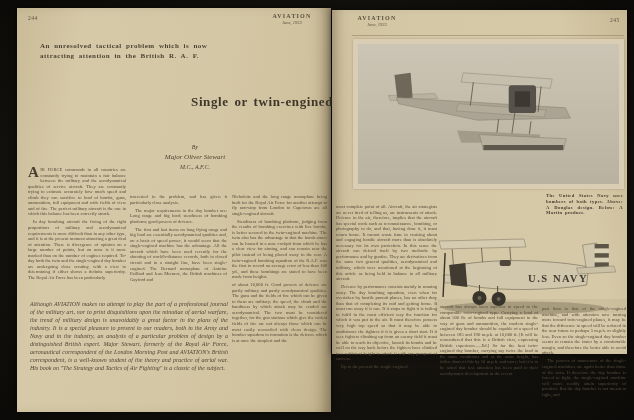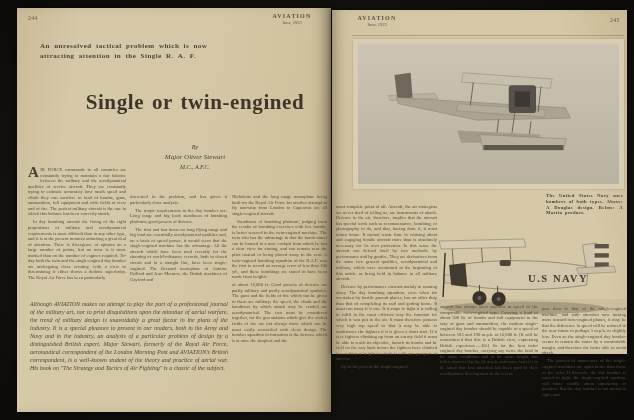--- a/index.html
+++ b/index.html
@@ -18,22 +18,22 @@
     left:332px;top:10px;width:295px;height:344px;
     background:linear-gradient(260deg,#c8ba95 0%,#d6c9a8 20%,#d5c8a6 60%,#cec09c 100%);
     box-shadow:inset 12px 0 14px -10px rgba(56,42,22,.45), 0 0 6px rgba(0,0,0,.6);
   }
   .pageno{position:absolute;font-size:5.5px;color:#57503f;letter-spacing:.5px;}
   .masthead{position:absolute;text-align:center;color:#57503f;}
   .masthead .mh{font-size:6px;letter-spacing:1.2px;font-weight:bold;}
   .masthead .dt{font-size:4.5px;font-style:italic;margin-top:.5px;}
   .kicker{position:absolute;left:23px;top:34px;width:185px;
     font-size:7px;font-weight:bold;line-height:9.5px;letter-spacing:.5px;word-spacing:2px;color:#4c4434;}
-  .title{position:absolute;left:40px;top:82px;width:276px;text-align:center;
-    font-size:21px;font-weight:bold;color:#3d362a;line-height:24px;letter-spacing:.6px;word-spacing:2px;}
+  .title{position:absolute;left:40px;top:82px;width:276px;text-align:right;
+    font-size:13px;font-weight:bold;color:#3d362a;line-height:24px;letter-spacing:.6px;word-spacing:2px;}
   .byline{position:absolute;left:40px;top:136px;width:276px;text-align:center;
     font-style:italic;color:#4c4434;}
   .byline .by{font-size:6px;margin:0 0 3px 0;}
   .byline .author{font-size:7px;margin:0 0 3px 0;}
   .byline .honors{font-size:6px;margin:0;}
   .col{position:absolute;font-size:4.6px;line-height:5.55px;text-align:justify;color:#554b3a;}
   .col p{margin:0 0 2.5px 0;}
   .col p.ind{text-indent:5px;}
   .dropcap{float:left;font-size:15px;line-height:11.5px;font-weight:bold;color:#473f31;margin:0 1.5px 0 0;}
   .ednote{position:absolute;left:13px;top:292px;width:198px;
@@ -53,21 +53,21 @@
 
 <div class="page page-left">
   <div class="pageno" style="left:11px;top:7px;">244</div>
   <div class="masthead" style="left:240px;top:5px;width:70px;">
     <div class="mh">AVIATION</div>
     <div class="dt">June, 1933</div>
   </div>
 
   <div class="kicker">
     <div>An unresolved tactical problem which is now</div>
-    <div>attracting attention in the Single R. A. F.</div>
+    <div>attracting attention in the British R. A. F.</div>
   </div>
 
   <div class="title">
     <div>Single or twin-engined</div>
   </div>
 
   <div class="byline">
     <p class="by">By</p>
     <p class="author">Major Oliver Stewart</p>
     <p class="honors">M.C., A.F.C.</p>

